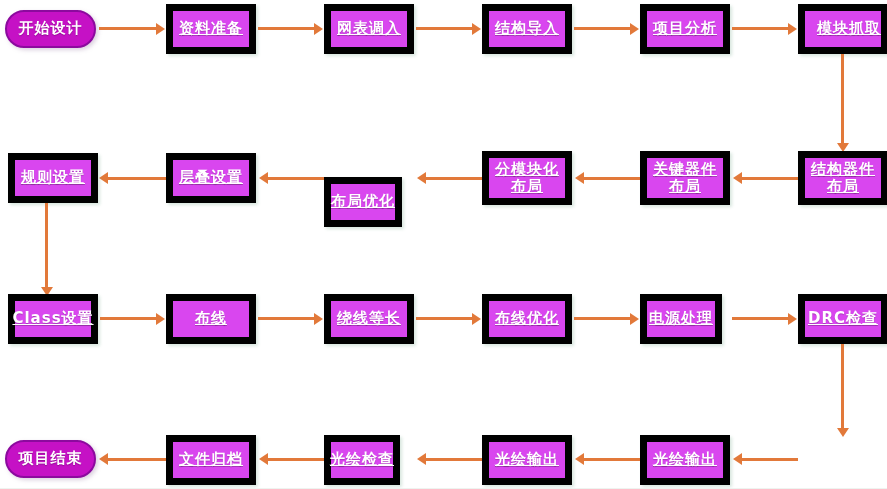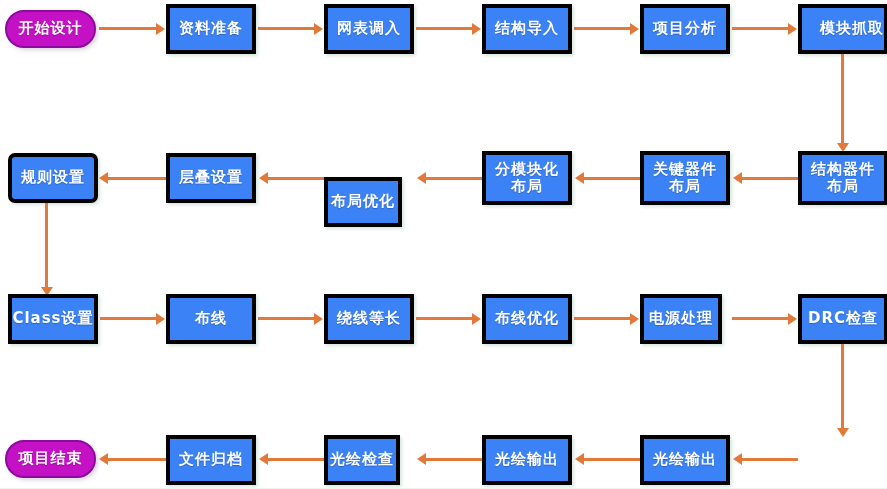--- a/index.html
+++ b/index.html
@@ -22,25 +22,26 @@
     align-items: center;
     justify-content: center;
     text-align: center;
     color: #ffffff;
     font-weight: bold;
     letter-spacing: 1px;
     line-height: 1.15;
     user-select: none;
   }
   .node.process {
-    background: #3b82f6;
-    border: 4px solid #000000;
+    background: #d946ef;
+    border: 7px solid #000000;
     font-size: 15px;
     box-shadow: 2px 2px 3px rgba(120,170,140,0.28);
     text-shadow: 0 1px 1px rgba(0,0,0,0.22);
+    text-decoration: underline;
   }
   .node.terminator {
     background: #c511c5;
     border: 2px solid #8c0a9e;
     border-radius: 22px;
     font-size: 15px;
     box-shadow: 2px 2px 4px rgba(150,120,160,0.35);
     text-shadow: 0 1px 1px rgba(0,0,0,0.25);
   }
   .node .label-line { display: block; white-space: nowrap; }
@@ -160,21 +161,21 @@
   <div class="edge h" style="left:268px; top:177px; width:56px;"></div>
   <div class="arrowhead left" style="left:259px; top:172px;"></div>
 
   <div class="node process" style="left:166px; top:153px; width:90px; height:50px;">
     <span class="label-line">层叠设置</span>
   </div>
 
   <div class="edge h" style="left:108px; top:177px; width:58px;"></div>
   <div class="arrowhead left" style="left:99px; top:172px;"></div>
 
-  <div class="node process" style="left:8px; top:153px; width:90px; height:50px;border-radius:7px;">
+  <div class="node process" style="left:8px; top:153px; width:90px; height:50px;">
     <span class="label-line">规则设置</span>
   </div>
 
   <div class="edge v" style="left:45px; top:203px; height:85px;"></div>
   <div class="arrowhead down" style="left:41px; top:287px;"></div>
 
   <div class="node process" style="left:8px; top:294px; width:90px; height:50px;">
     <span class="label-line">Class设置</span>
   </div>
 

